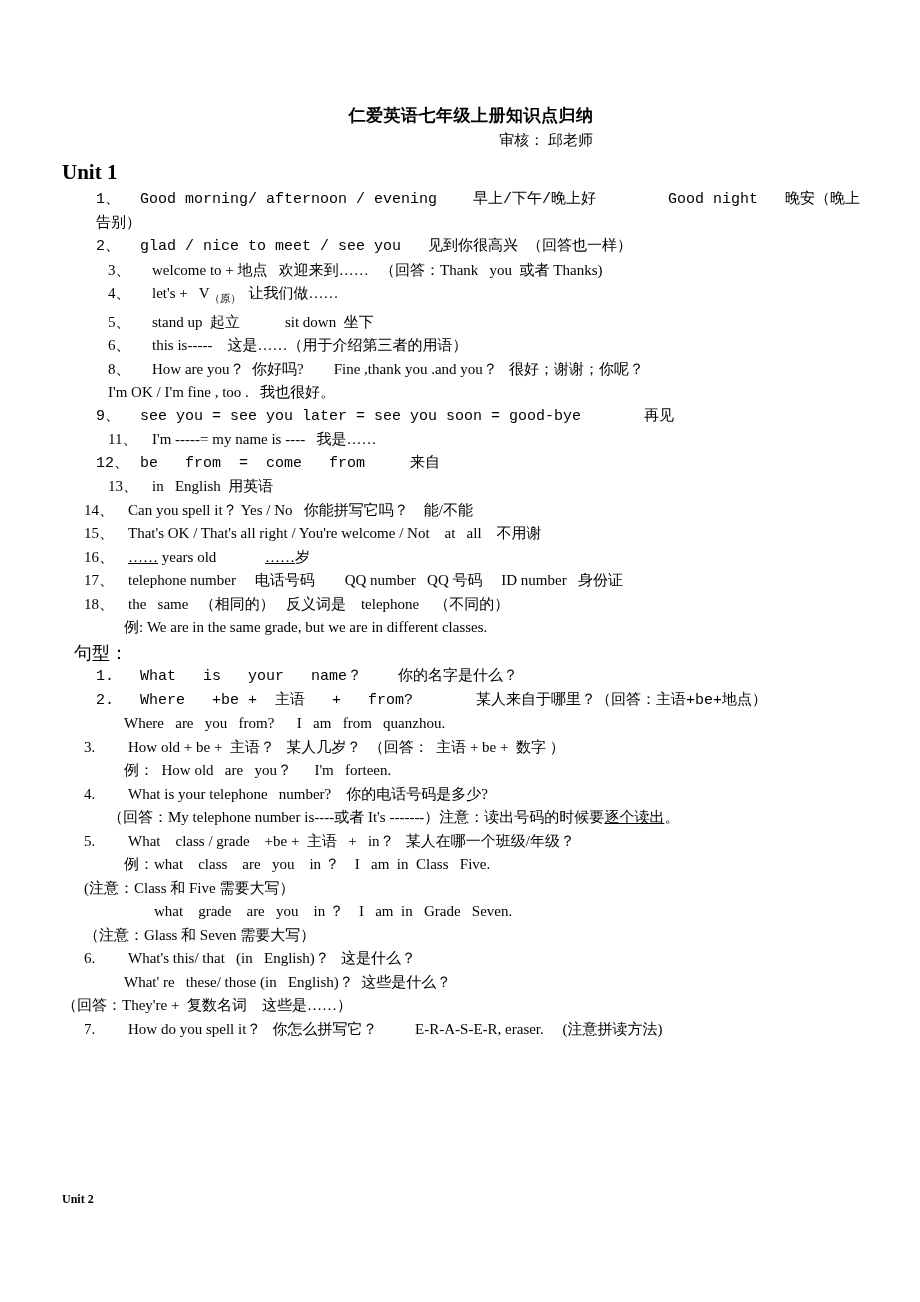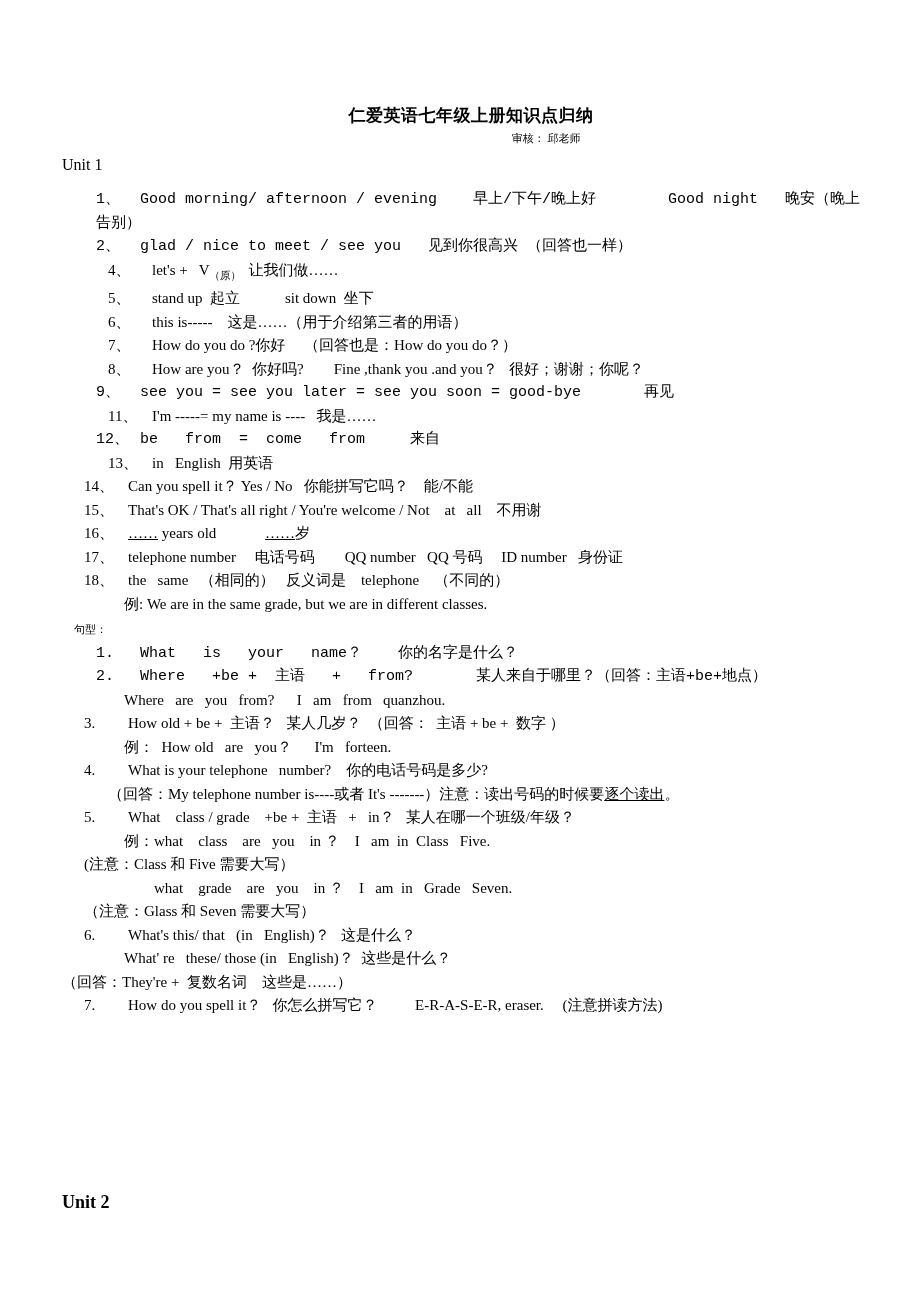--- a/index.html
+++ b/index.html
@@ -31,31 +31,31 @@
   .doc-title {
     text-align: center;
     font-size: 17px;
     font-weight: bold;
     letter-spacing: .5px;
     margin: 0 0 4px 0;
     padding-left: 18px;
   }
   .doc-reviewer {
     text-align: center;
-    font-size: 11px;
+    font-size: 15px;
     margin: 0 0 10px 0;
     padding-left: 168px;
   }
   .unit-heading {
-    font-size: 16px;
-    font-weight: normal;
-    margin: 0 0 14px 0;
+    font-size: 21px;
+    font-weight: bold;
+    margin: 0 0 3px 0;
   }
   .unit-heading-late {
-    font-size: 18px;
+    font-size: 12px;
     font-weight: bold;
     position: absolute;
     left: 62px;
     top: 1192px;
   }
   .line {
     font-size: 15px;
     line-height: 23.5px;
     white-space: pre-wrap;
     margin: 0;
@@ -70,46 +70,47 @@
   .ind-3  { padding-left: 34px; font-family: Liberation Mono, monospace; }
   .ind-4  { padding-left: 46px; }
   .ind-5  { padding-left: 62px; }
   .ind-7  { padding-left: 92px; }
   .sub {
     font-size: 10.5px;
     vertical-align: sub;
   }
   .u { text-decoration: underline; }
   .section-label {
-    font-size: 11px;
+    font-size: 18px;
     line-height: 23.5px;
     padding-left: 12px;
     margin: 2px 0 0 0;
   }
   .pattern-list { margin-top: 0; }
 </style>
 </head>
 <body>
 
 <div class="page">
   <div class="doc-body">
 
     <div class="doc-title">仁爱英语七年级上册知识点归纳</div>
     <div class="doc-reviewer">审核： 邱老师</div>
 
     <div class="unit-heading">Unit 1</div>
 
     <div id="unit1-list">
         <div class="line ind-3"><span class="num">1、</span><span>Good morning/ afternoon / evening    早上/下午/晚上好        Good night   晚安（晚上告别）</span></div>
         <div class="line ind-3"><span class="num">2、</span><span>glad / nice to meet / see you   见到你很高兴 （回答也一样）</span></div>
+        <div class="line ind-4"><span class="num">3、</span><span>welcome to + 地点   欢迎来到……   （回答：Thank   you  或者 Thanks)</span></div>
         <div class="line ind-4"><span class="num">4、</span><span>let's +   V</span><span class="sub">（原）</span><span>  让我们做……</span></div>
         <div class="line ind-4"><span class="num">5、</span><span>stand up  起立            sit down  坐下</span></div>
         <div class="line ind-4"><span class="num">6、</span><span>this is-----    这是……（用于介绍第三者的用语）</span></div>
-        <div class="line ind-4"><span class="num">7、</span><span>How do you do ?你好     （回答也是：How do you do？）</span></div>
         <div class="line ind-4"><span class="num">8、</span><span>How are you？  你好吗?        Fine ,thank you .and you？   很好；谢谢；你呢？</span></div>
+        <div class="line ind-4"><span>I'm OK / I'm fine , too .   我也很好。</span></div>
         <div class="line ind-3"><span class="num">9、</span><span>see you = see you later = see you soon = good-bye       再见</span></div>
         <div class="line ind-4"><span class="num">11、</span><span>I'm -----= my name is ----   我是……</span></div>
         <div class="line ind-3"><span class="num">12、</span><span>be   from  =  come   from     来自</span></div>
         <div class="line ind-4"><span class="num">13、</span><span>in   English  用英语</span></div>
         <div class="line ind-2"><span class="num">14、</span><span>Can you spell it？ Yes / No   你能拼写它吗？    能/不能</span></div>
         <div class="line ind-2"><span class="num">15、</span><span>That's OK / That's all right / You're welcome / Not    at   all    不用谢</span></div>
         <div class="line ind-2"><span class="num">16、</span><span class="u">……</span><span> years old             </span><span class="u">……</span><span>岁</span></div>
         <div class="line ind-2"><span class="num">17、</span><span>telephone number     电话号码        QQ number   QQ 号码     ID number   身份证</span></div>
         <div class="line ind-2"><span class="num">18、</span><span>the   same   （相同的）   反义词是    telephone    （不同的）</span></div>
         <div class="line ind-5"><span>例: We are in the same grade, but we are in different classes.</span></div>

